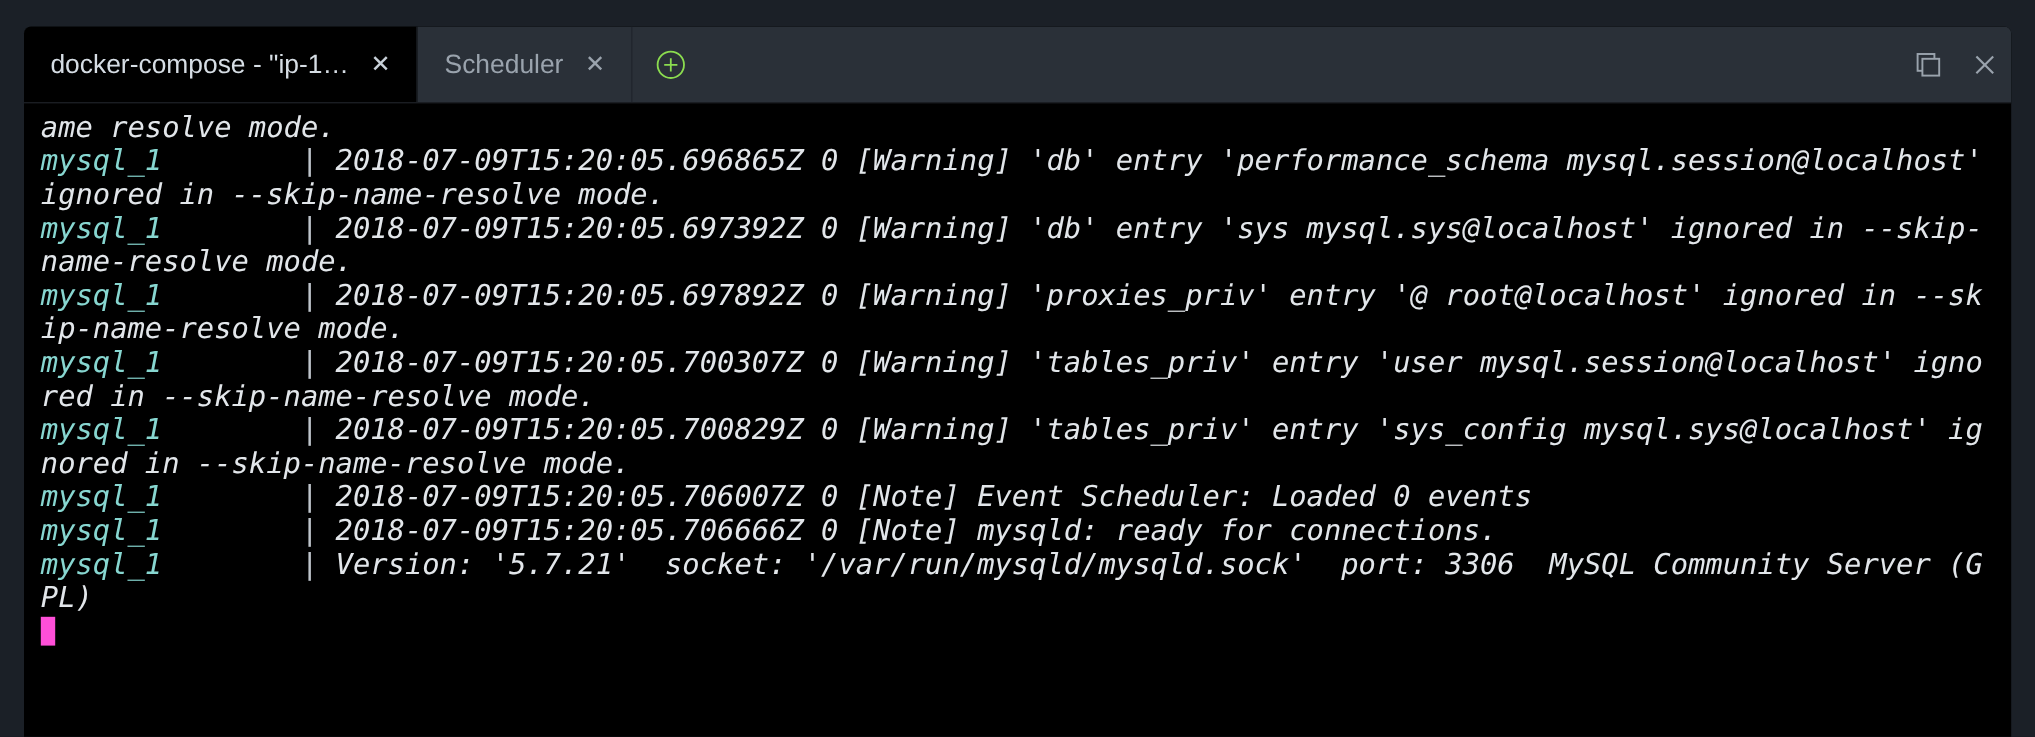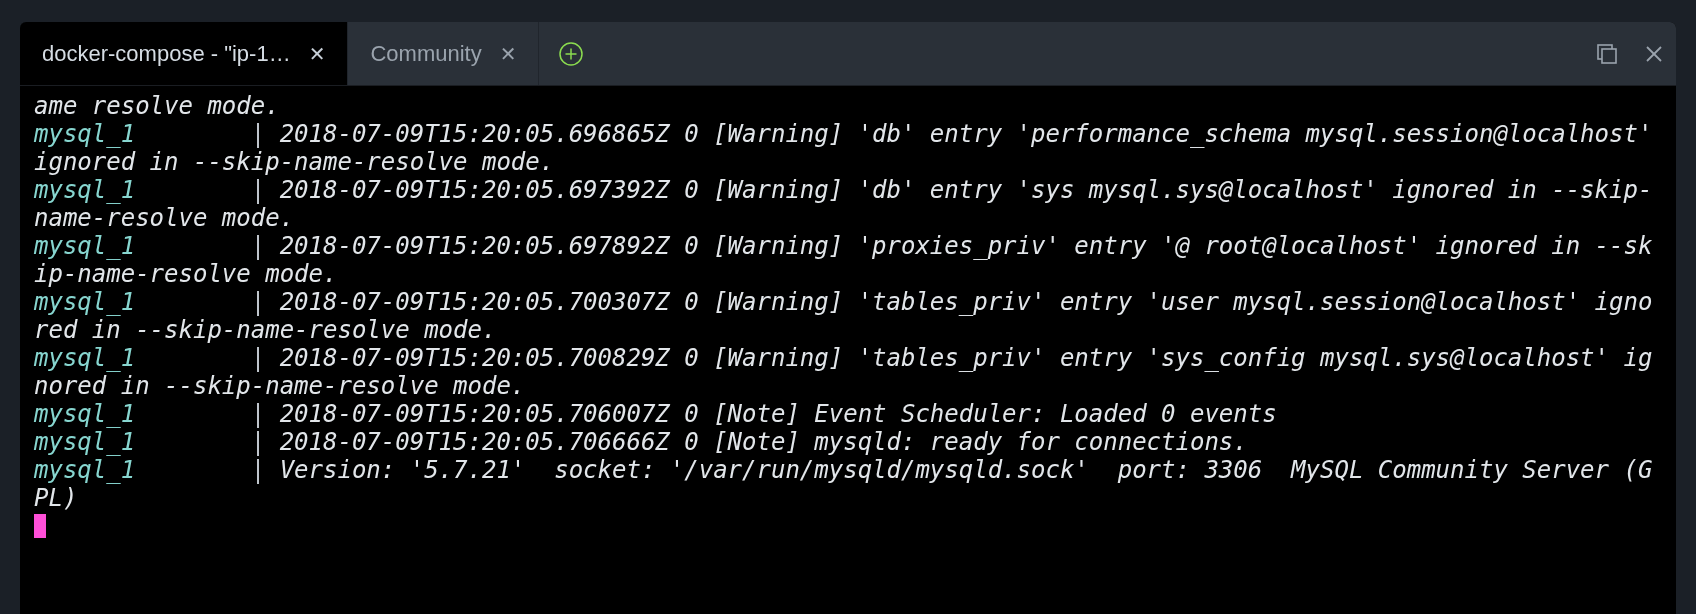--- a/index.html
+++ b/index.html
@@ -105,21 +105,21 @@
 <div class="panel">
 
   <div class="tabbar">
 
     <div class="tab active">
       <span>docker-compose - "ip-1…</span>
       <span class="tab-close">✕</span>
     </div>
 
     <div class="tab">
-      <span>Community</span>
+      <span>Scheduler</span>
       <span class="tab-close">✕</span>
     </div>
 
     <div class="tab-add">
       <span>
         <svg width="26" height="26" viewBox="0 0 26 26">
           <circle cx="13" cy="13" r="11" fill="none" stroke="#8bdc4f" stroke-width="1.5"></circle>
           <line x1="13" y1="7.5" x2="13" y2="18.5" stroke="#8bdc4f" stroke-width="1.5"></line>
           <line x1="7.5" y1="13" x2="18.5" y2="13" stroke="#8bdc4f" stroke-width="1.5"></line>
         </svg>

